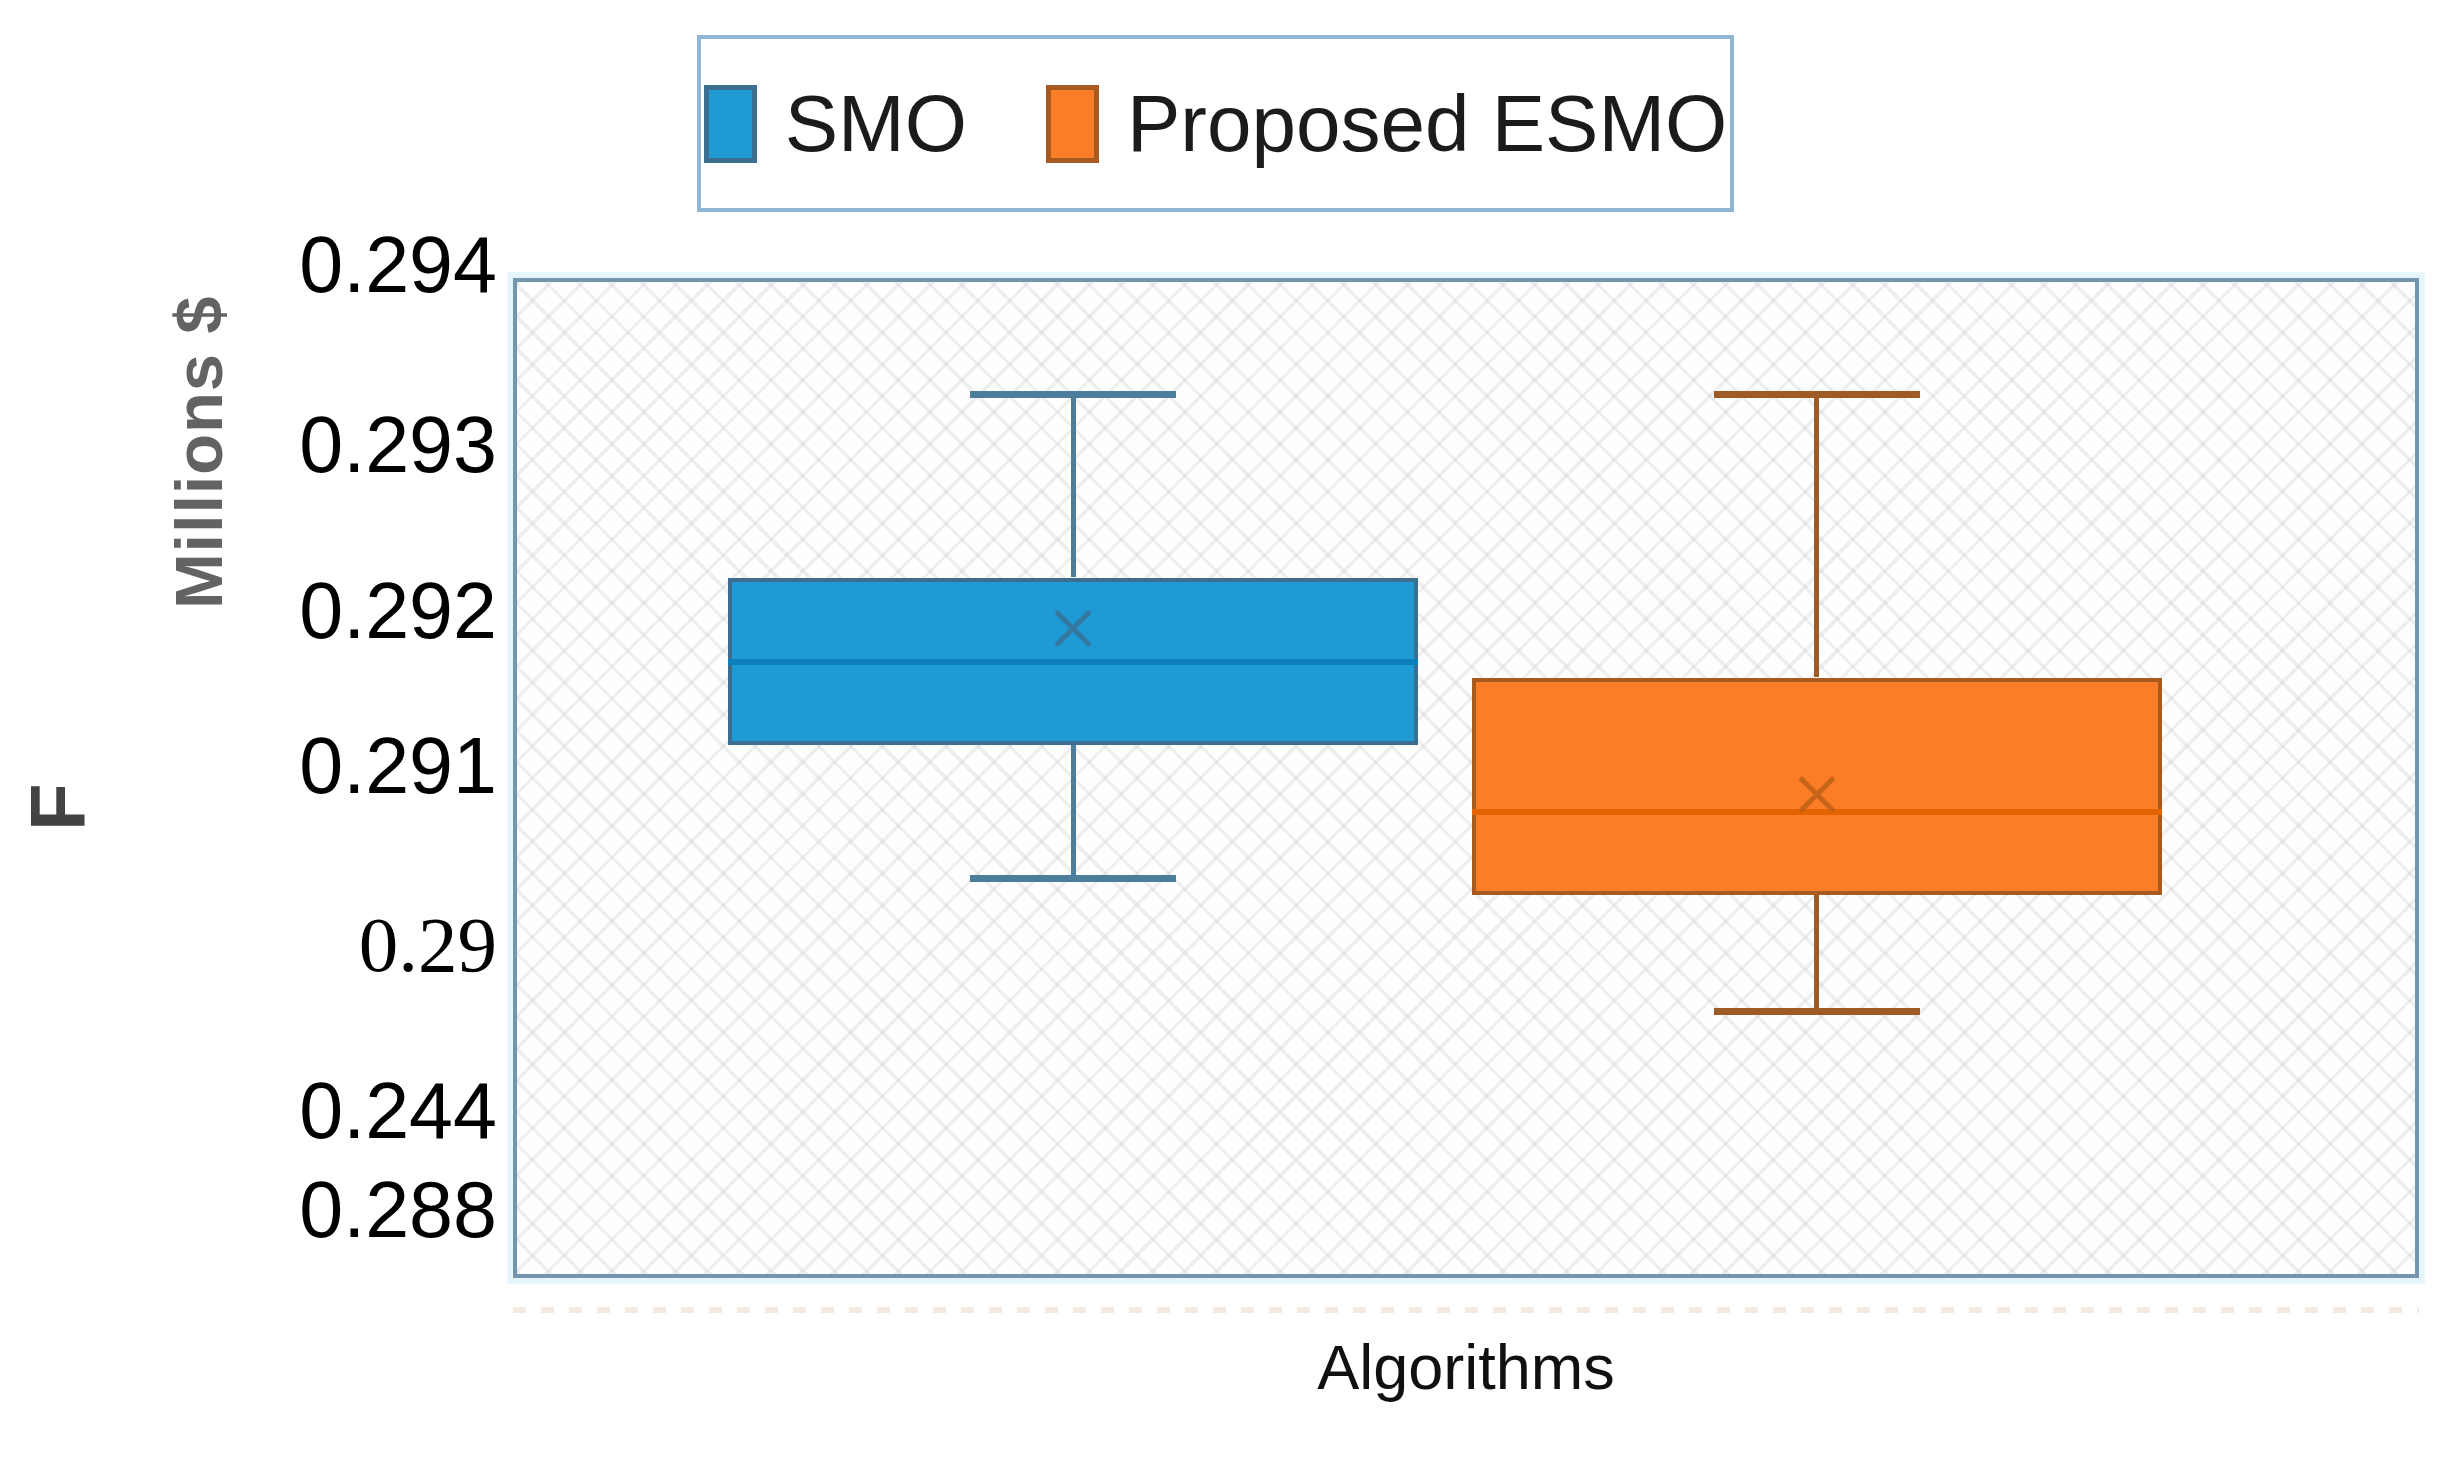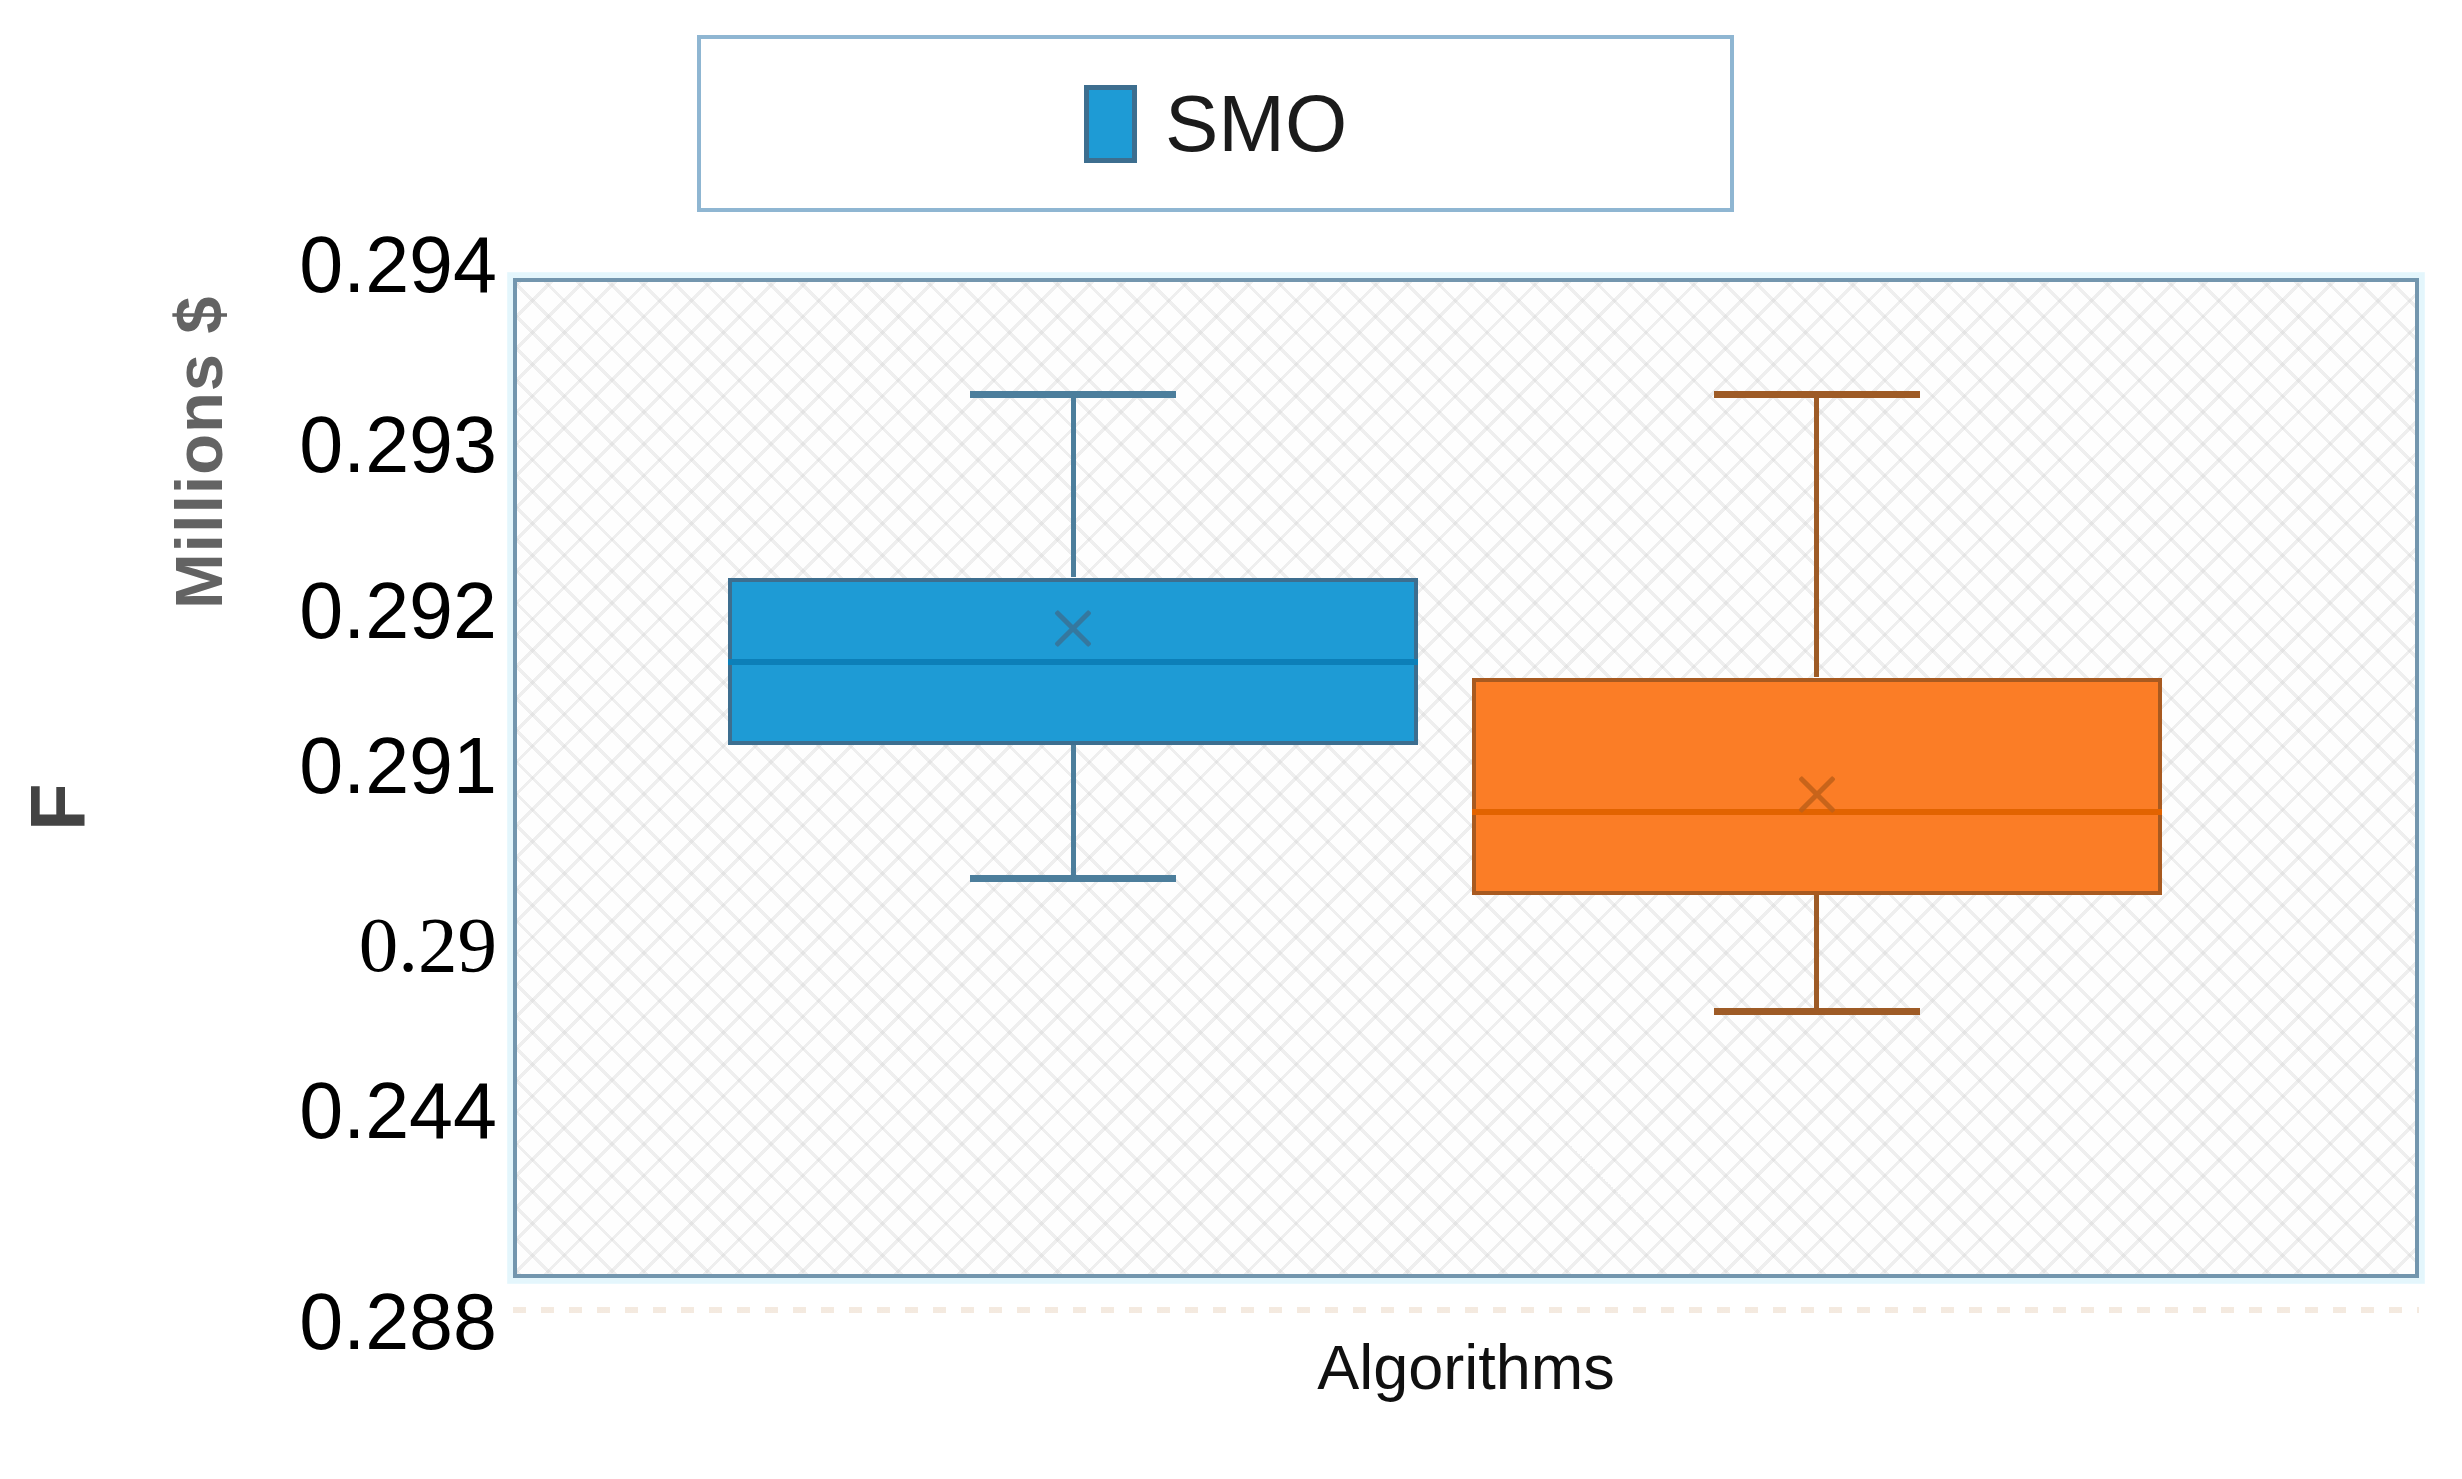--- a/index.html
+++ b/index.html
@@ -116,20 +116,24 @@
 </head>
 <body>
 
 <div class="page">
 
   <div class="legend" id="legend">
       <div class="legend-item">
         <span class="swatch" style="background: rgb(30, 155, 213); border-color: rgb(61, 110, 143);"></span>
         <span>SMO</span>
       </div>
+      <div class="legend-item">
+        <span class="swatch" style="background: rgb(251, 125, 38); border-color: rgb(168, 90, 32);"></span>
+        <span>Proposed ESMO</span>
+      </div>
     </div>
 
   <div class="plot-area" id="plot-area"></div>
 
   <div id="plot-layer">
       <div class="">
         <div class="wseg" style="left: 1071px; top: 394px; height: 183px; background: rgb(76, 126, 156);"></div>
         <div class="wcap" style="left: 970px; top: 391px; width: 206px; background: rgb(76, 126, 156);"></div>
         <div class="wseg" style="left: 1071px; top: 744px; height: 133px; background: rgb(76, 126, 156);"></div>
         <div class="wcap" style="left: 970px; top: 875px; width: 206px; background: rgb(76, 126, 156);"></div>
@@ -154,21 +158,21 @@
       </div>
     </div>
 
   <div id="yticks">
       <div class="ytick" style="top: 219px;">0.294</div>
       <div class="ytick" style="top: 399px;">0.293</div>
       <div class="ytick" style="top: 565px;">0.292</div>
       <div class="ytick" style="top: 696px; margin-top: 24px;">0.291</div>
       <div class="ytick" style="top: 899px; font-family: Liberation Serif, serif;">0.29</div>
       <div class="ytick" style="top: 1065px;">0.244</div>
-      <div class="ytick" style="top: 1276px;">0.288</div>
+      <div class="ytick" style="top: 1164px;">0.288</div>
     </div>
 
   <div class="y-title">Millions $</div>
 
   <div class="f-label">F</div>
 
   <div class="x-dashes"></div>
 
   <div class="x-title">Algorithms</div>
 

